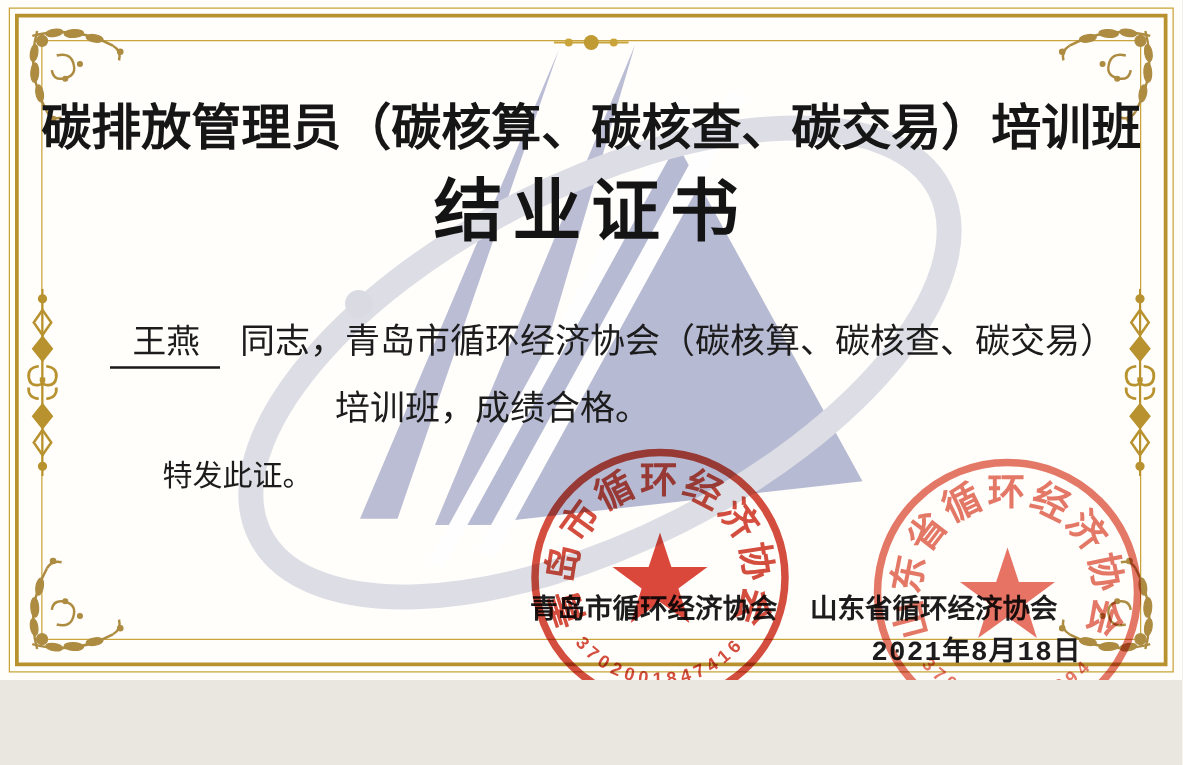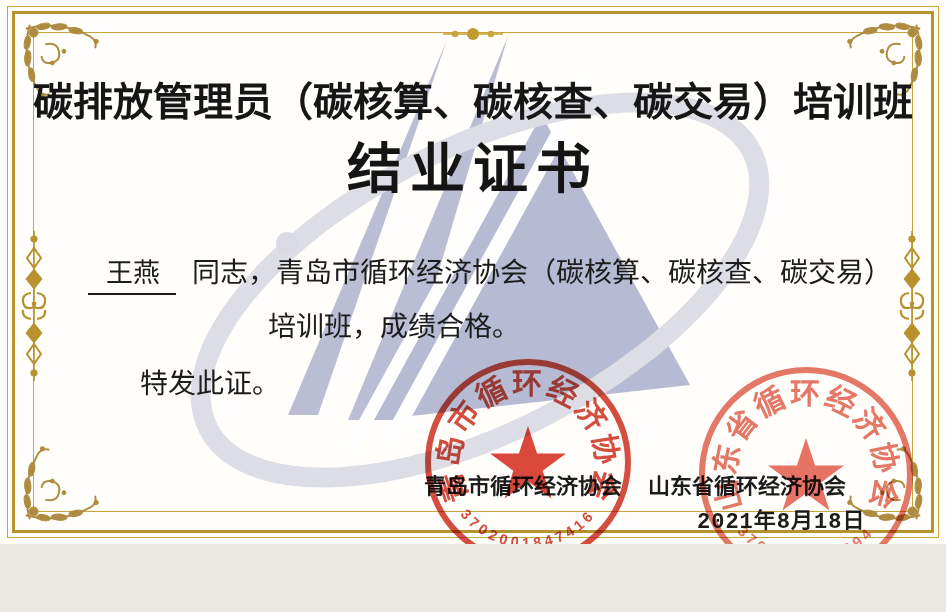--- a/index.html
+++ b/index.html
@@ -35,21 +35,21 @@
   .subtitle{
     left:0;right:0;top:124px;text-align:center;font-size:55px;font-weight:bold;
     font-family:"Liberation Sans","DejaVu Sans",sans-serif;letter-spacing:8px;color:#141414;
   }
   .line1{left:88px;top:250px;font-size:28px;}
   .recipient{
     display:inline-block;font-size:27px;padding:0 16px 3px 18px;margin-right:16px;
     border-bottom:2px solid #1a1a1a;
   }
   .line2{left:252px;top:304px;font-size:28px;margin-left:16px;}
-  .line3{left:140px;top:361px;font-size:28px;}
+  .line3{left:130px;top:361px;font-size:24px;}
   .serial{left:88px;top:459px;}
   .serial-label{font-size:17px;font-weight:bold;}
   .serial-value{font-size:27px;font-weight:bold;letter-spacing:3px;}
   .issuers{left:424px;top:468px;font-size:22px;font-weight:600;
     font-family:"Liberation Sans","DejaVu Sans",sans-serif;}
   .issuer-gap{display:inline-block;width:26px;}
   .date{left:697px;top:502px;font-size:22px;font-weight:600;
     font-family:Liberation Mono, monospace;letter-spacing:1px;}
   
   .stamp{position:absolute;z-index:5;mix-blend-mode:multiply;opacity:.9;pointer-events:none;}

